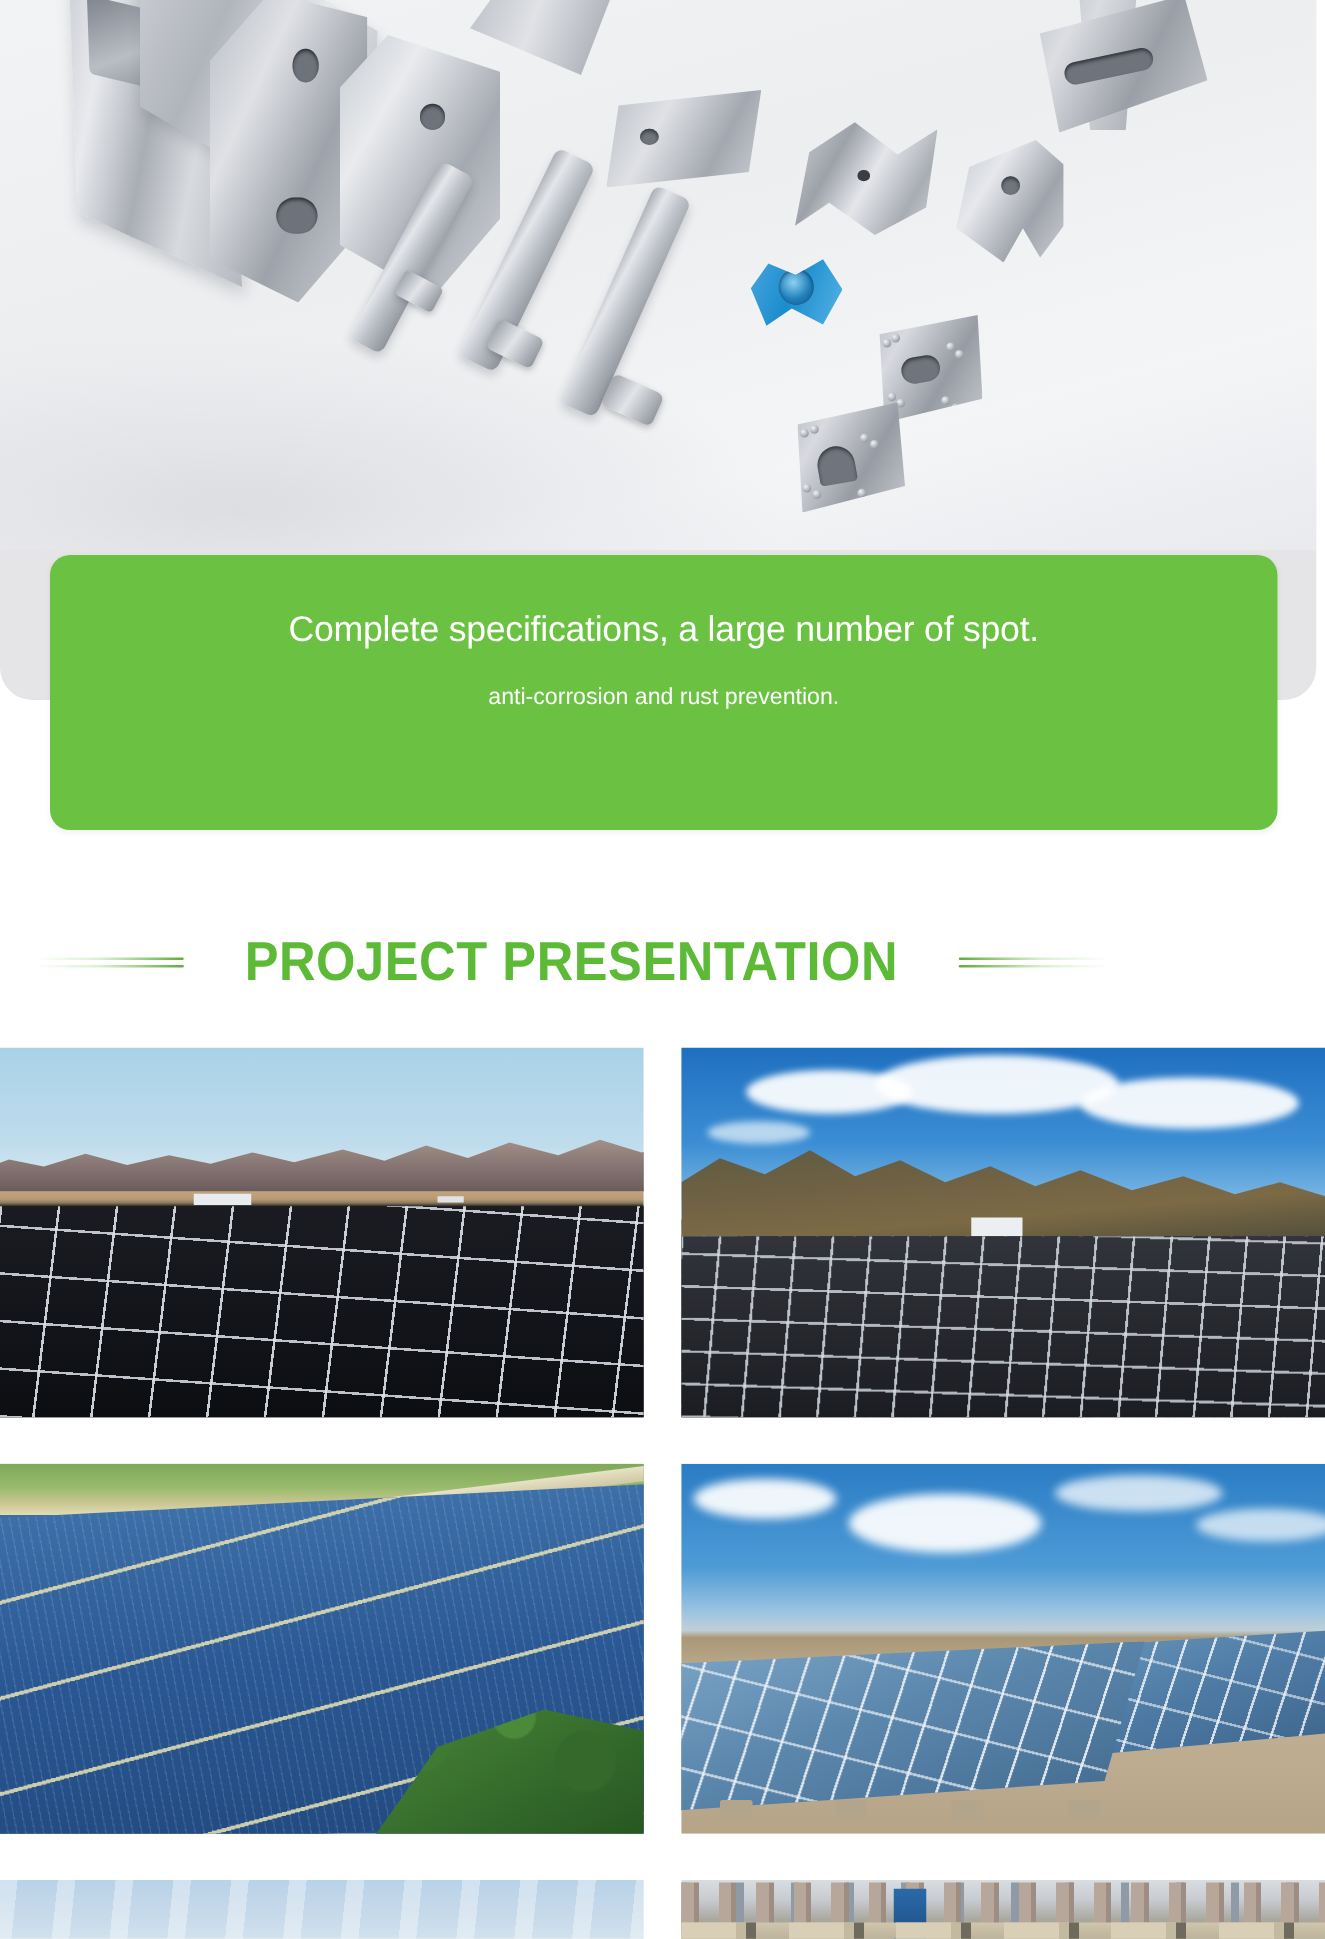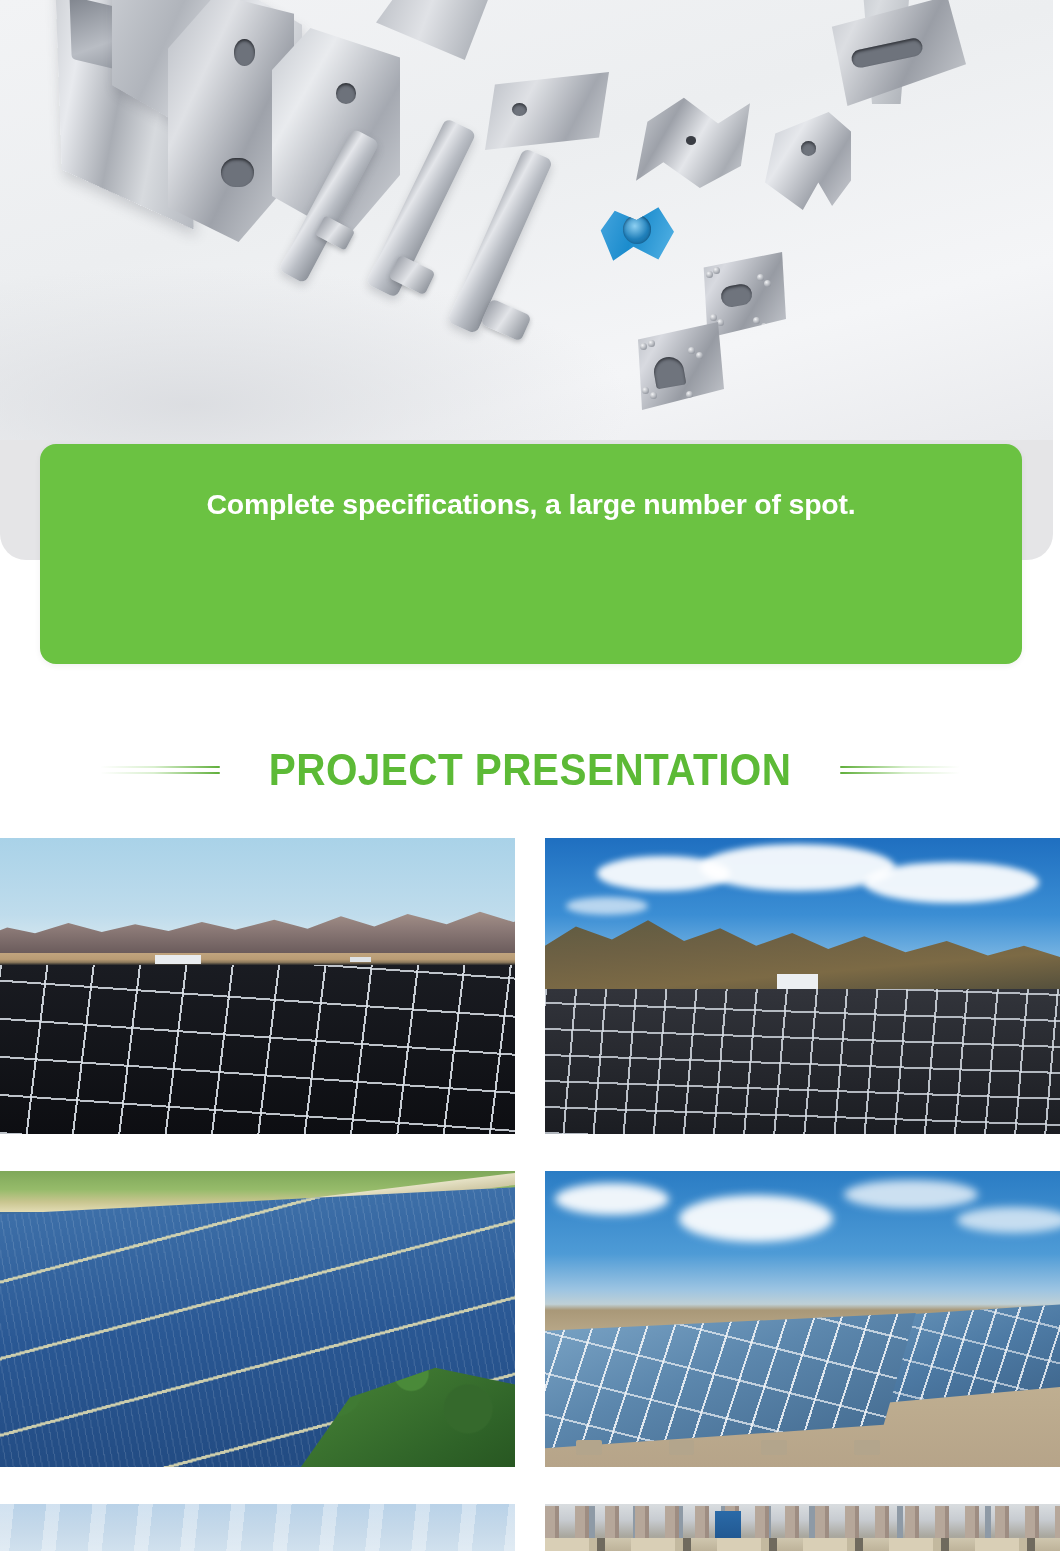--- a/index.html
+++ b/index.html
@@ -144,34 +144,34 @@
   
   .spec-card {
     position: absolute; left: 40px; top: 444px; width: 982px; height: 220px;
     background: #6bc242;
     border-radius: 16px;
     color: #ffffff;
     text-align: center;
     box-shadow: 0 2px 6px rgba(0,0,0,.06);
   }
   .spec-title {
-    font-size: 28.5px; font-weight: bold; letter-spacing: -0.2px;
+    font-size: 28.5px; font-weight: normal; letter-spacing: -0.2px;
     padding-top: 45px; line-height: 1.1;
   }
   .spec-line {
     font-size: 18.5px; font-weight: normal; line-height: 1.1;
     color: #fdfdfd;
   }
   .spec-line.l1 { padding-top: 28px; }
   .spec-line.l2 { padding-top: 27px; }
 
   
   .section-head {
     position: absolute; left: 0; top: 726px; width: 1060px; height: 88px;
-    display: flex; align-items: center; justify-content: center; gap: 26px;
+    display: flex; align-items: center; justify-content: flex-start; gap: 26px; padding-left: 27px;
   }
   .deco { width: 120px; height: 14px; position: relative; }
   .deco .bar { position: absolute; left: 0; right: 0; height: 2px; border-radius: 2px; }
   .deco .bar.top { top: 3px; }
   .deco .bar.bot { top: 9px; }
   .deco.left .bar  { background: linear-gradient(90deg, rgba(107,194,66,0) 0%, rgba(107,194,66,.25) 45%, #5fae3a 100%); }
   .deco.right .bar { background: linear-gradient(270deg, rgba(107,194,66,0) 0%, rgba(107,194,66,.25) 45%, #5fae3a 100%); }
   .section-title {
     font-size: 44px; font-weight: bold; color: #5cba36;
     letter-spacing: 0.5px; transform: scaleX(.92); white-space: nowrap;
@@ -367,20 +367,21 @@
         <div class="weldpt" style="left:18%;top:74%;"></div>
         <div class="weldpt" style="left:26%;top:80%;"></div>
         <div class="weldpt" style="left:62%;top:78%;"></div>
         <div class="weldpt" style="left:70%;top:84%;"></div>
       </div>
     </div>
   </div>
 
   <div class="spec-card">
     <div class="spec-title">Complete specifications, a large number of spot.</div>
+    <div class="spec-line l2">anti-corrosion and rust prevention.</div>
   </div>
 
   <div class="section-head">
     <span class="deco left">
       <span class="bar top"></span>
         <span class="bar bot"></span>
     </span>
     <span class="section-title">PROJECT PRESENTATION</span>
     <span class="deco right">
       <span class="bar top"></span>

